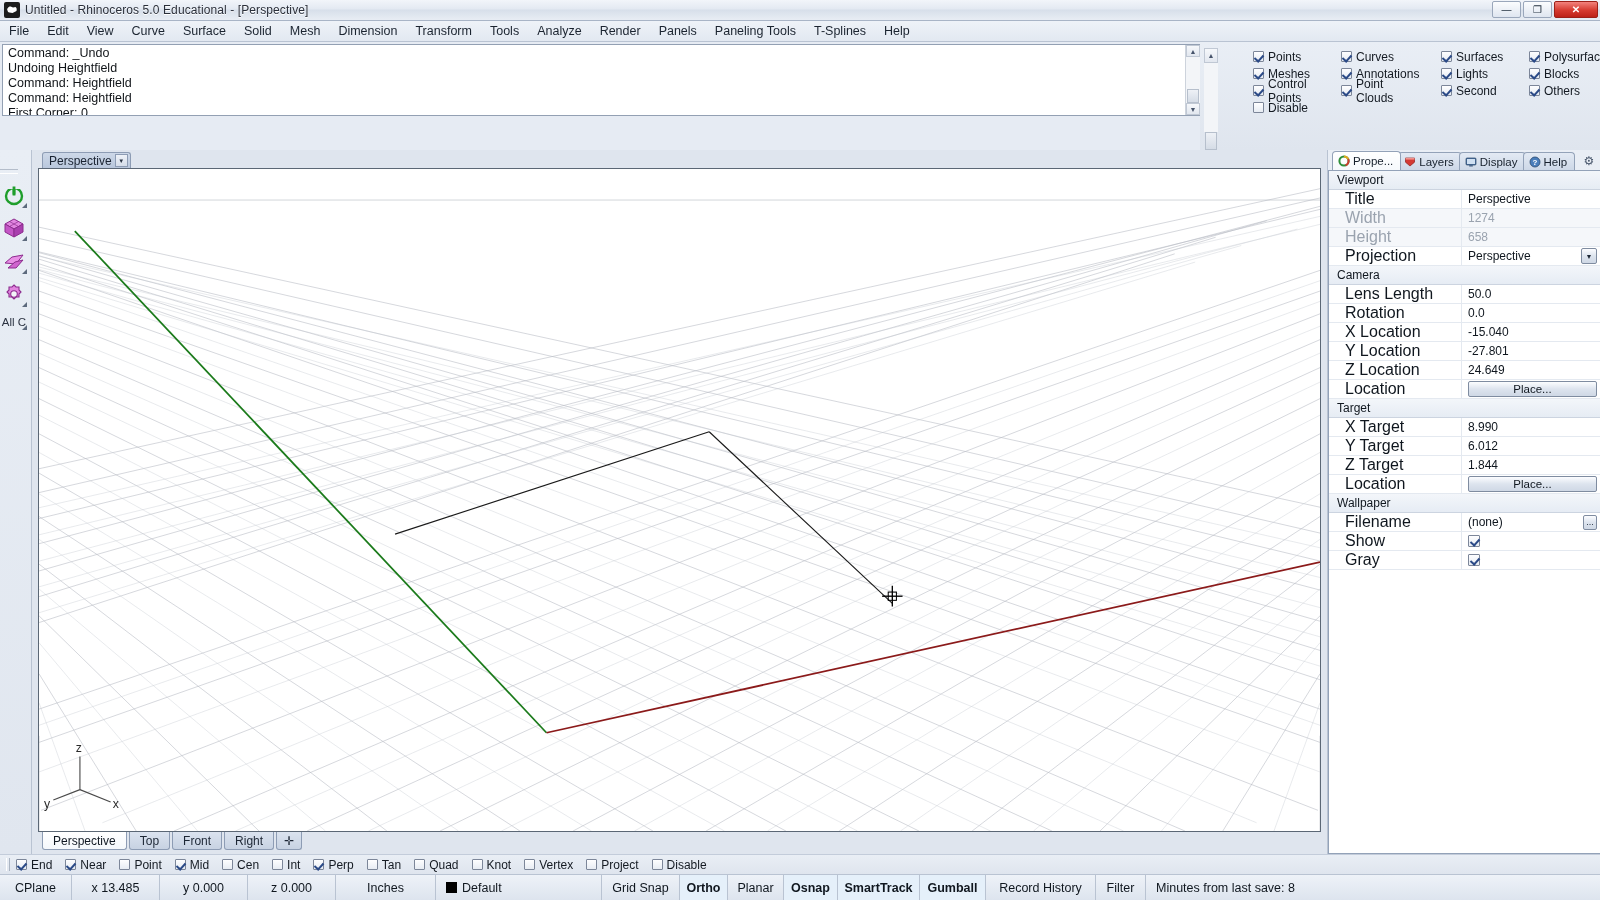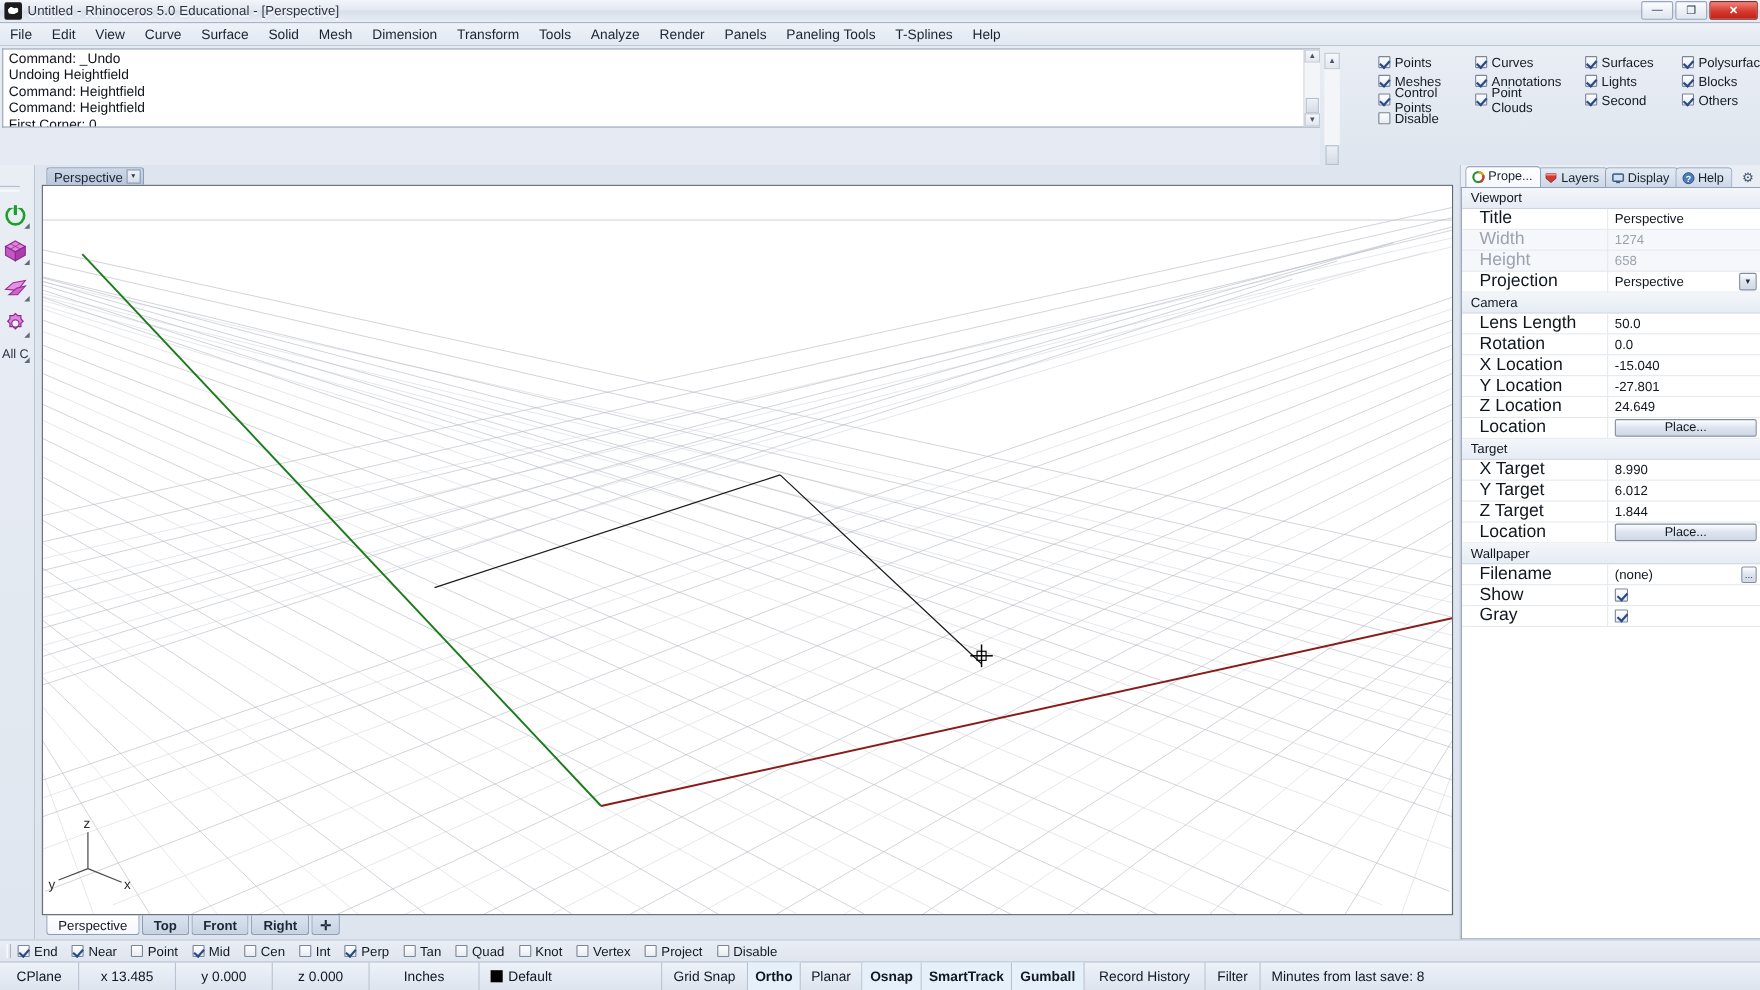--- a/index.html
+++ b/index.html
@@ -183,21 +183,21 @@
   .viewport {
     flex: 1 1 auto; margin: 0 6px 0 6px;
     border: 1px solid #5b6775; background: #fff;
     position: relative; overflow: hidden;
   }
   .vp-tabs { height: 22px; flex: 0 0 22px; display: flex; align-items: flex-start; padding-left: 10px; }
   .vp-tab {
     height: 18px; padding: 0 10px; font-size: 12px; color: #1d2735;
     border: 1px solid #8d9cb4; border-top: none; border-radius: 0 0 3px 3px;
     background: linear-gradient(#dbe3ef,#c7d2e2);
-    display: flex; align-items: center; margin-right: 2px; font-weight: bold;
+    display: flex; align-items: center; margin-right: 2px;
   }
   .vp-tab.active { background: linear-gradient(#ffffff,#f4f7fb); color: #101822; font-weight: normal; }
   .vp-tab.plus { padding: 0 7px; }
 
   
   .rightpanel {
     width: 273px; flex: 0 0 273px;
     display: flex; flex-direction: column;
     background: linear-gradient(#e9eef5,#e2e8f1);
     border-left: 1px solid #b9c3d2;

